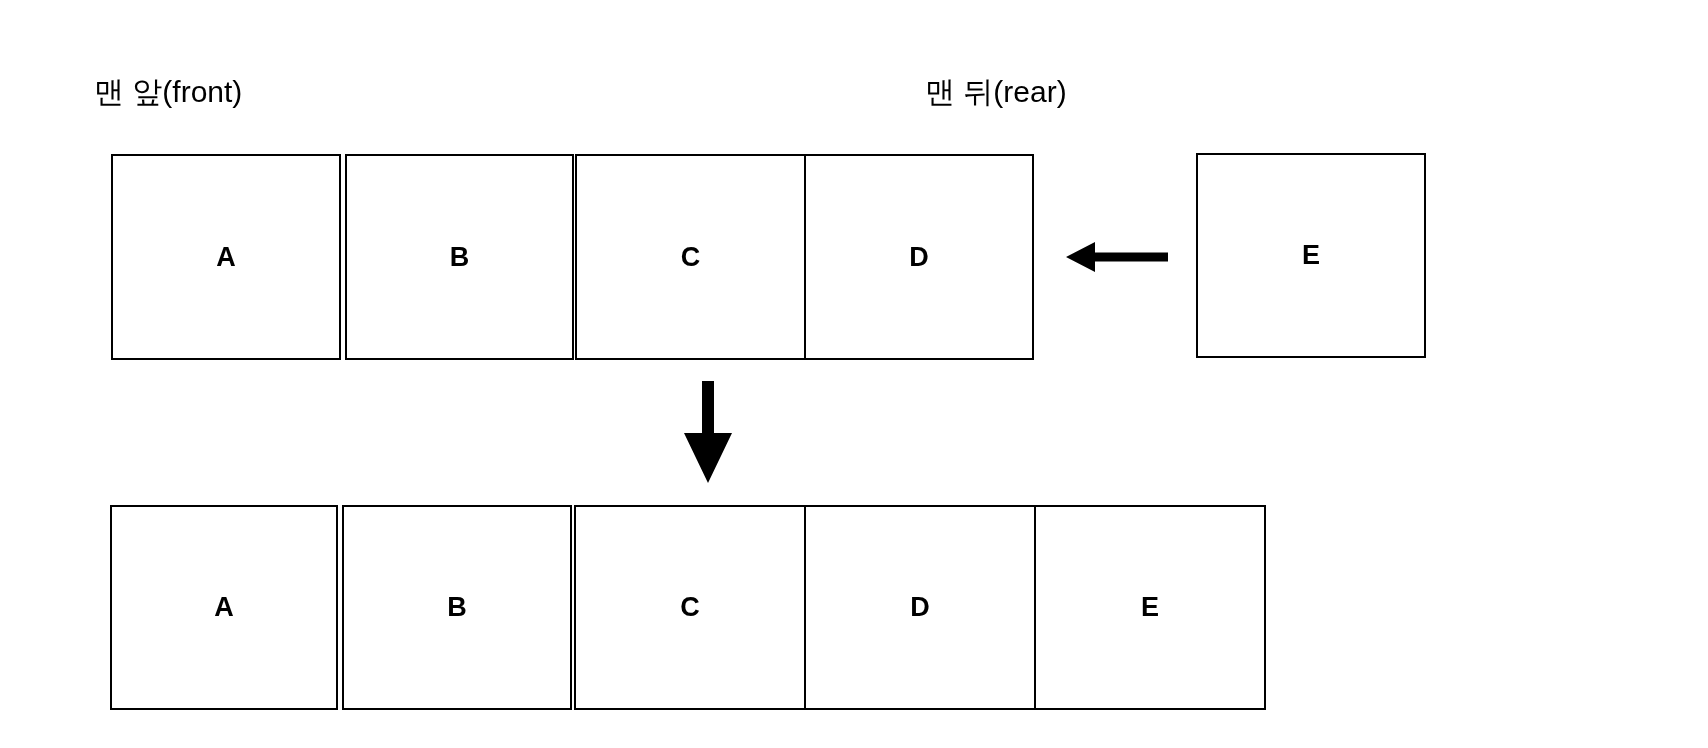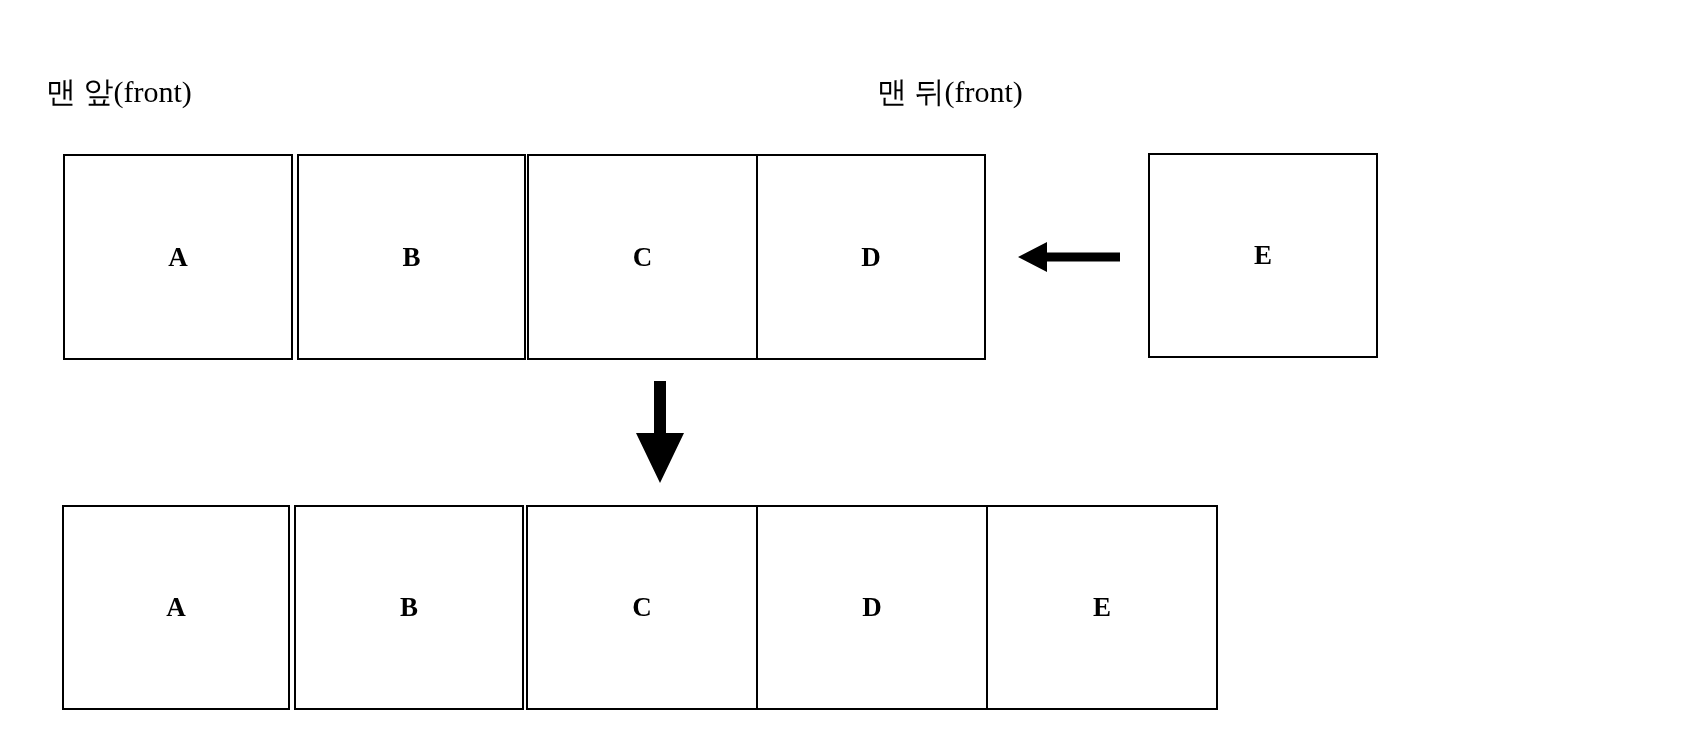--- a/index.html
+++ b/index.html
@@ -11,23 +11,24 @@
   html, body {
     margin: 0;
     padding: 0;
     background: var(--background);
   }
   .canvas {
     position: relative;
     width: 1616px;
     height: 748px;
     background: var(--background);
-    font-family: Liberation Serif, serif;
+    font-family: Liberation Sans, sans-serif;
     color: var(--text);
     overflow: hidden;
+    margin-left: 48px;
   }
   .lbl {
     position: absolute;
     font-size: 30px;
     font-weight: 400;
     white-space: nowrap;
     color: var(--text);
   }
   .lbl-front { left: 46px;  top: 72px; }
   .lbl-rear  { left: 877px; top: 72px; }
@@ -61,21 +62,21 @@
   .arrow { position: absolute; color: var(--line); }
   .arrow-left { left: 1016px; top: 240px; }
   .arrow-down { left: 633px;  top: 381px; }
 </style>
 </head>
 <body>
 
 <div class="canvas">
 
   <div class="lbl lbl-front">맨 앞(front)</div>
-  <div class="lbl lbl-rear">맨 뒤(front)</div>
+  <div class="lbl lbl-rear">맨 뒤(rear)</div>
 
   <div class="qbox r1 r1-a">A</div>
   <div class="qbox r1 r1-b">B</div>
   <div class="qbox r1 r1-c">C</div>
   <div class="qbox r1 r1-d">D</div>
 
   <svg class="arrow arrow-left" width="106" height="34" viewBox="0 0 106 34" aria-hidden="true">
     <path d="M2 17 L31 2 L31 12.5 L104 12.5 L104 21.5 L31 21.5 L31 32 Z" fill="currentColor"></path>
   </svg>
 

